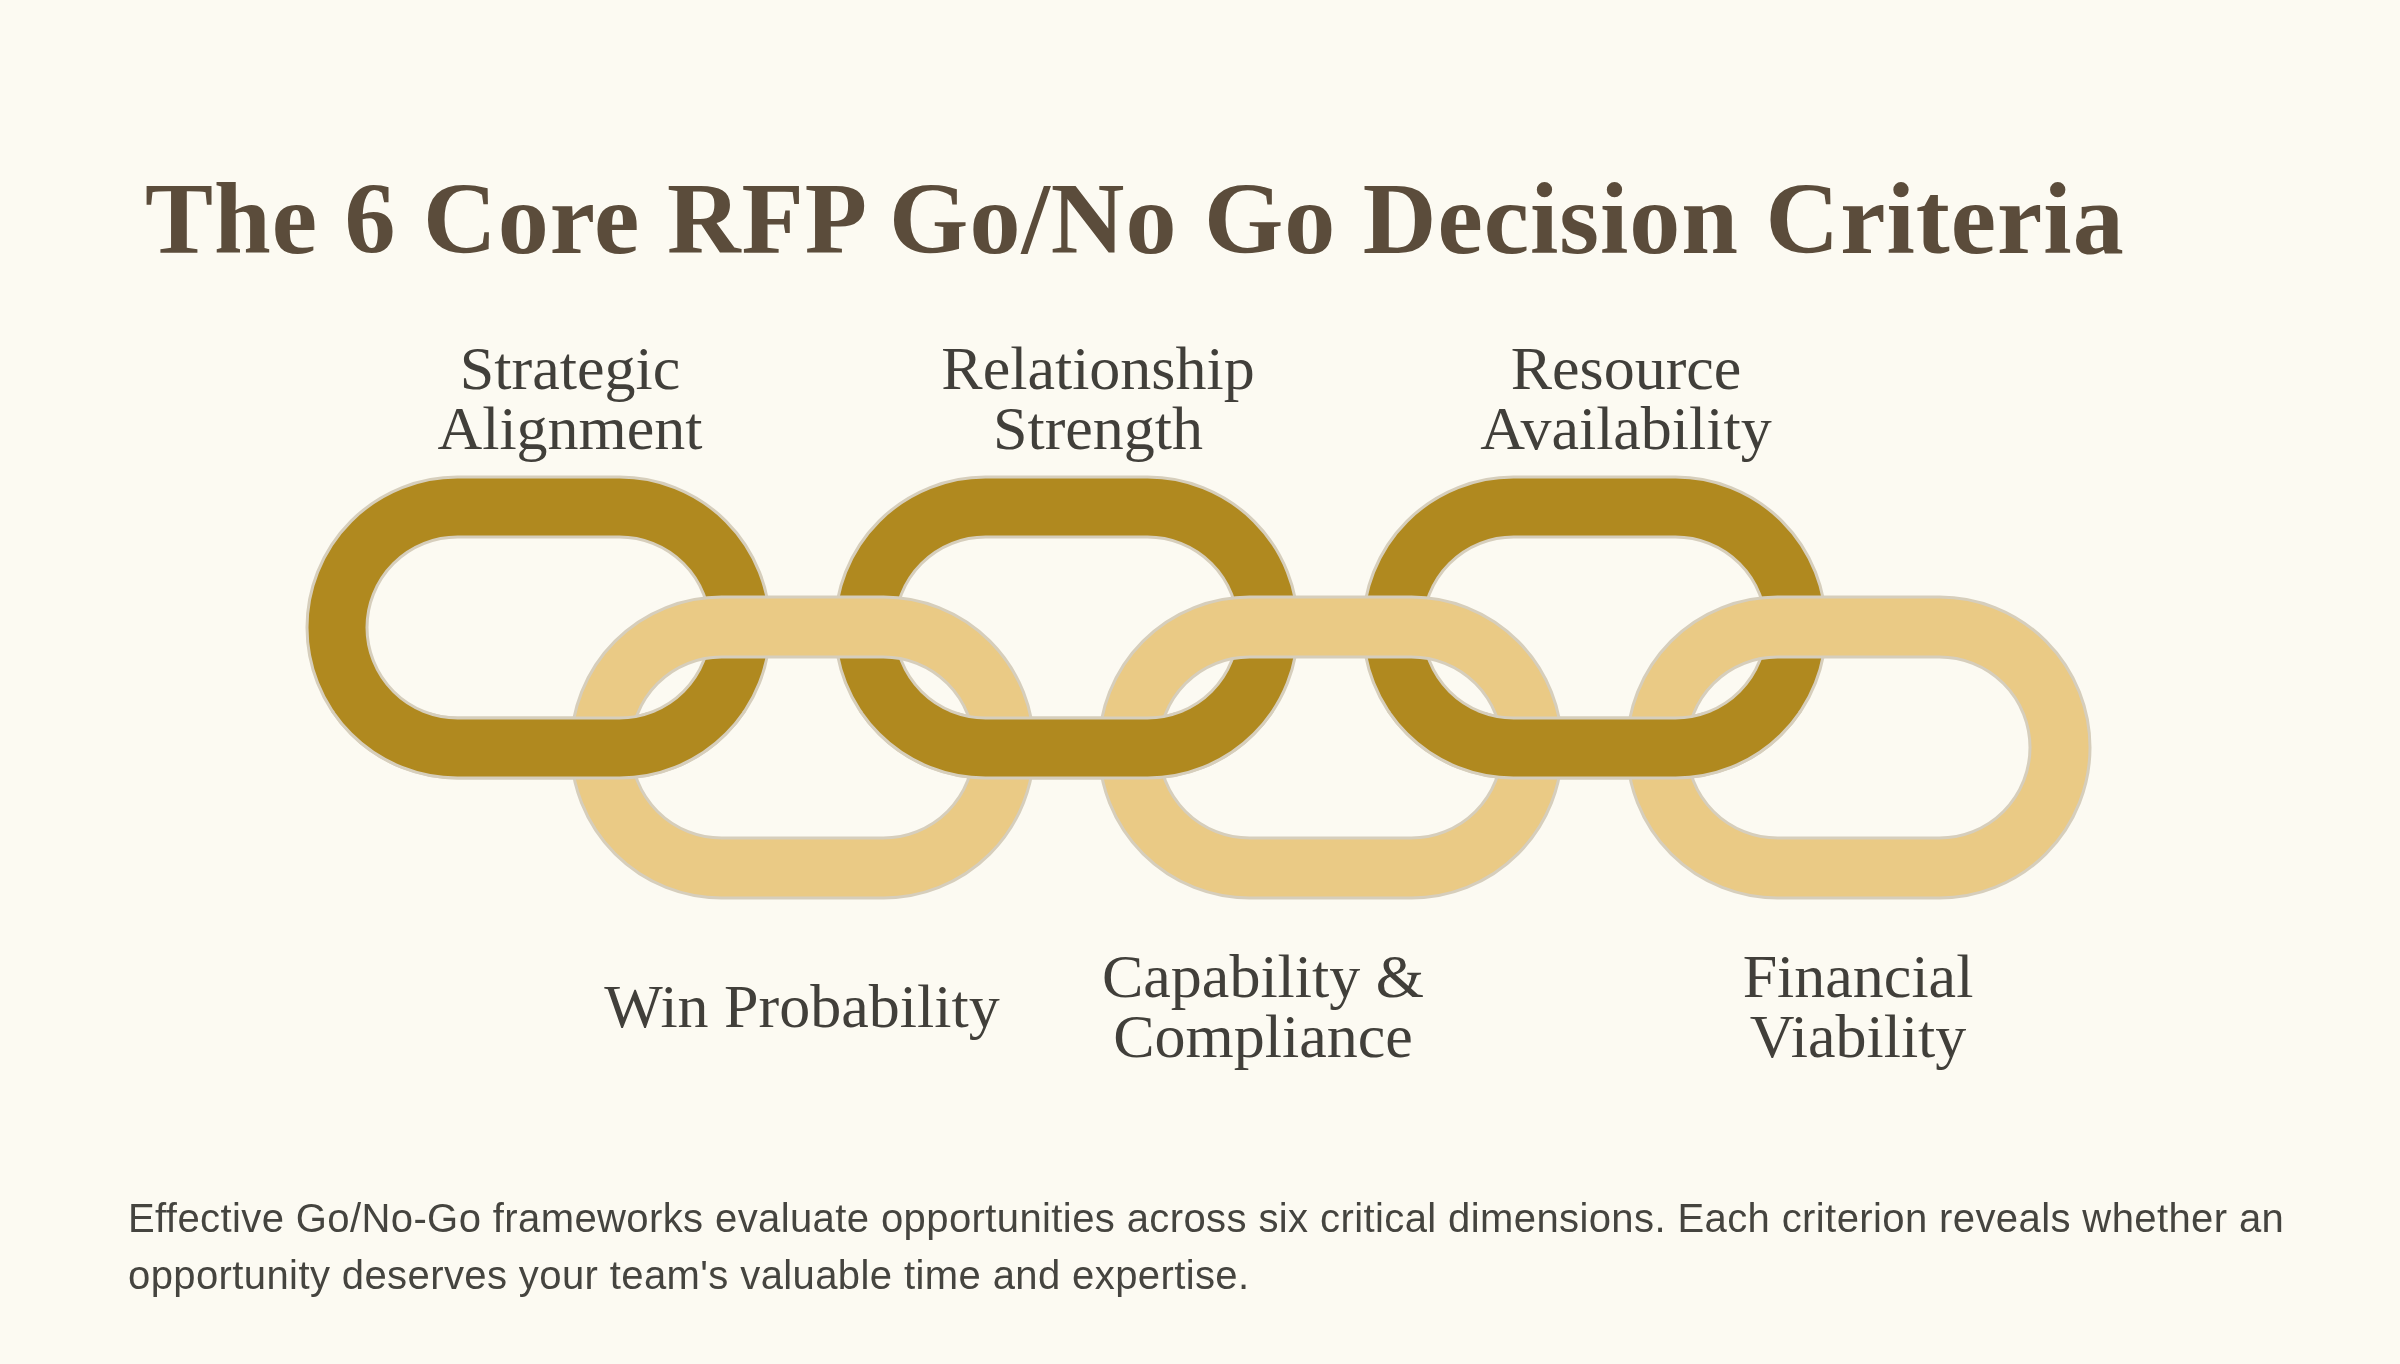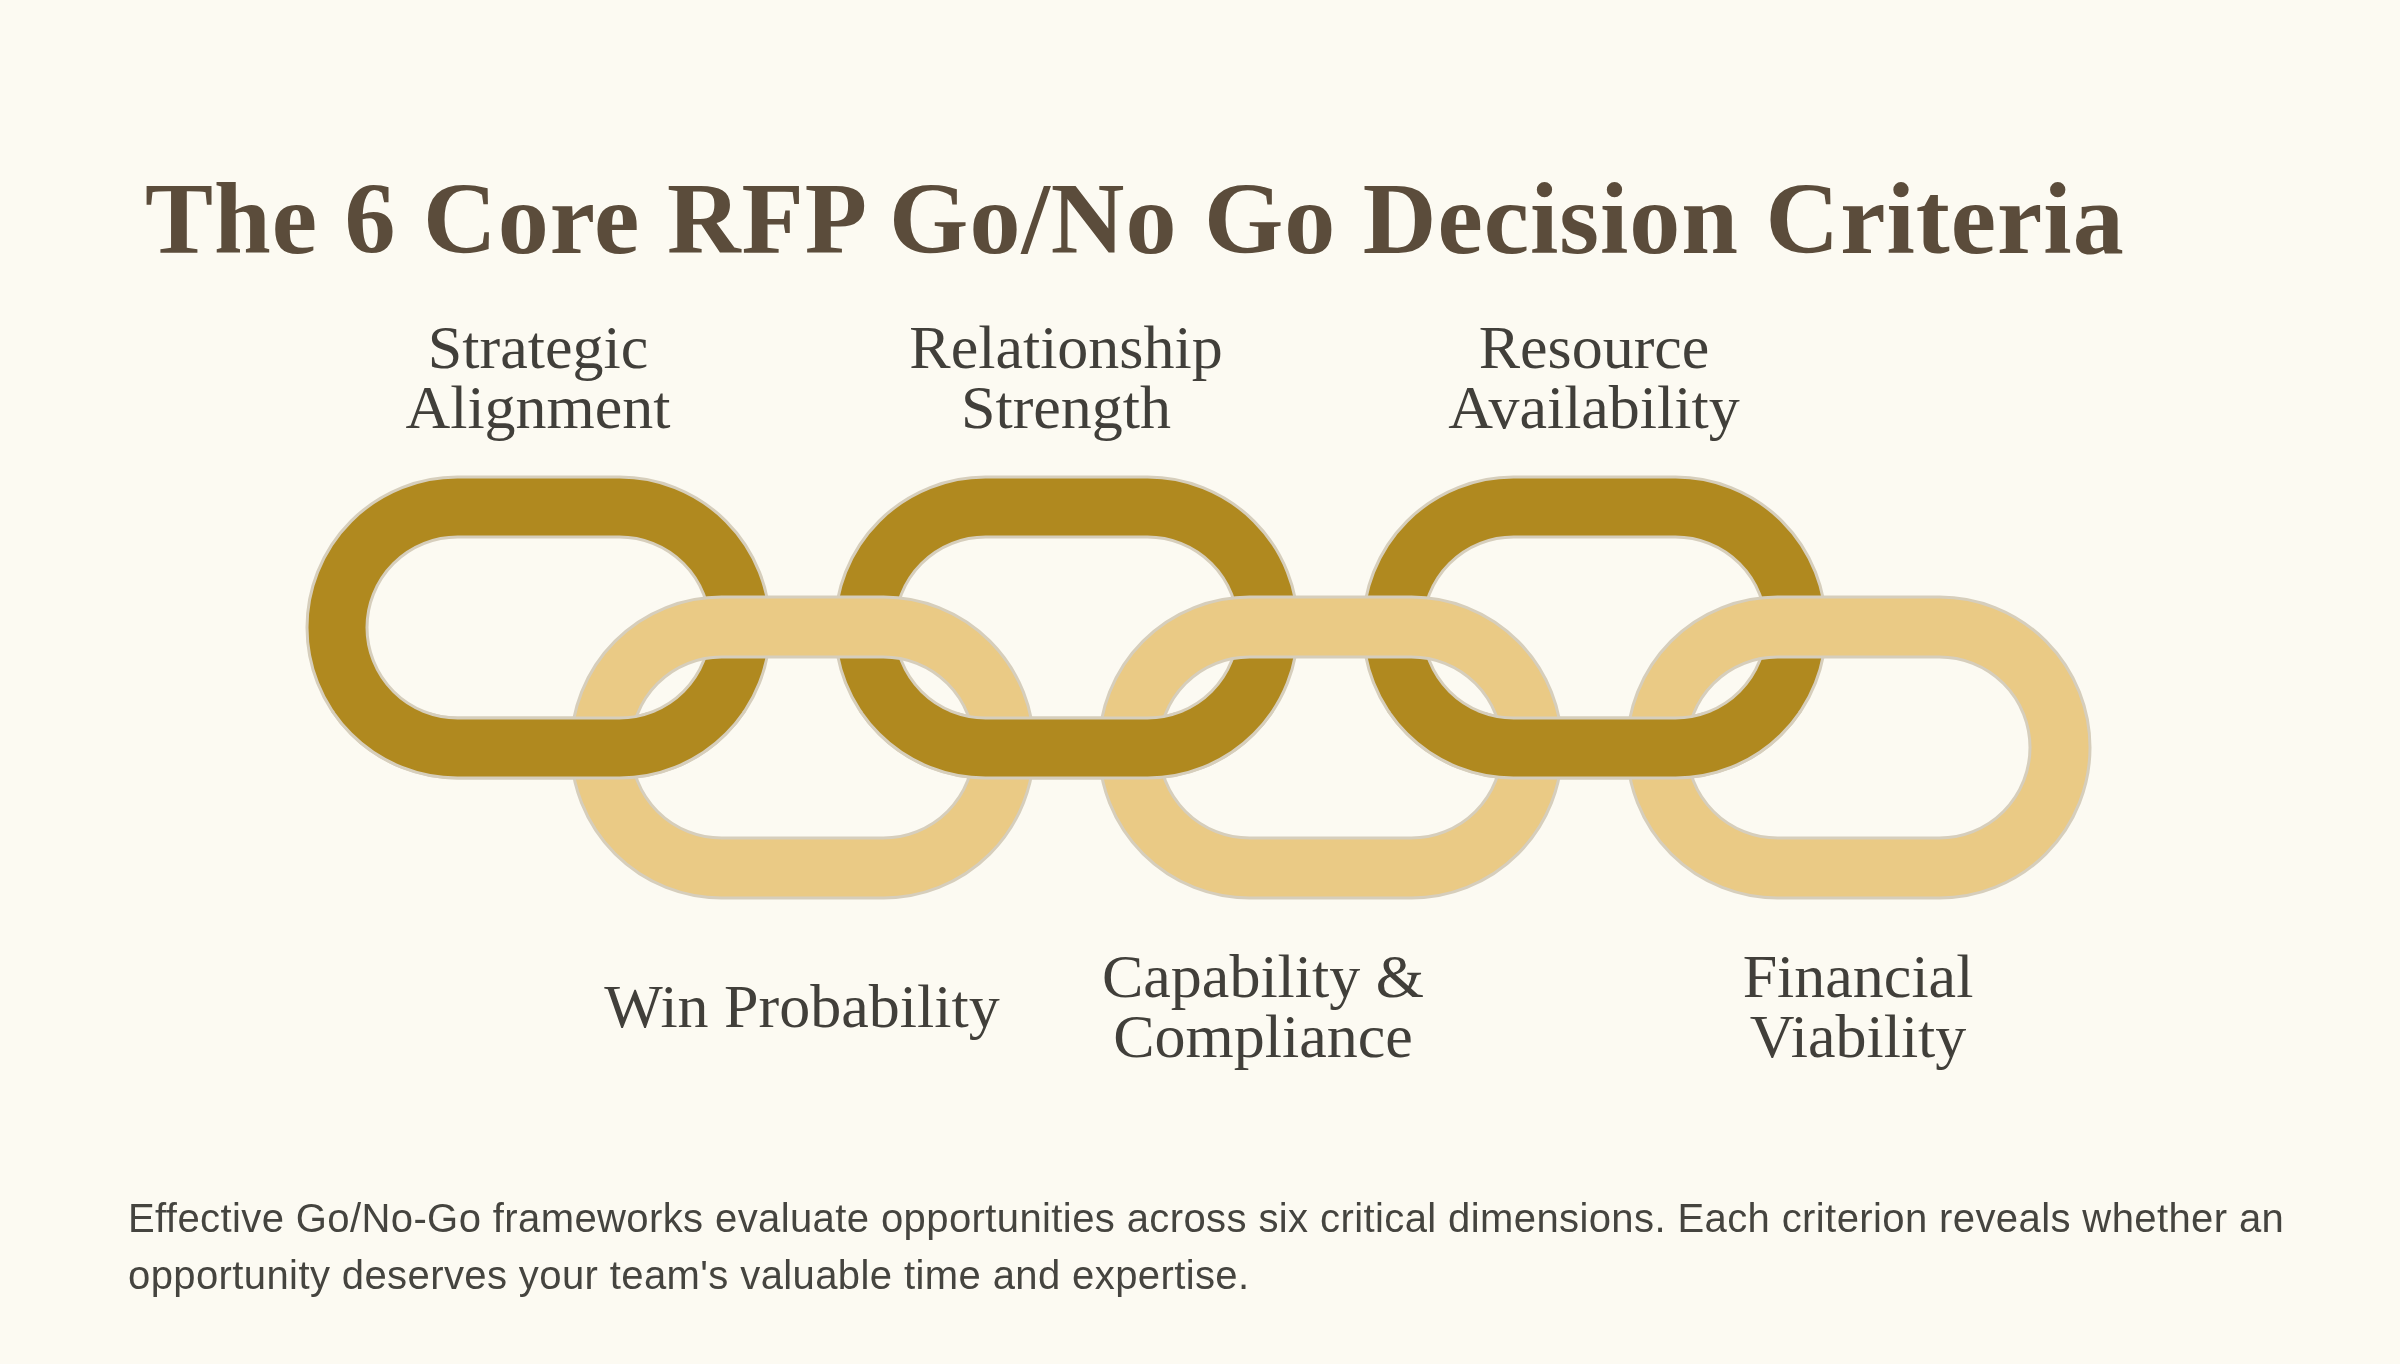--- a/index.html
+++ b/index.html
@@ -27,21 +27,21 @@
   .label{
     position:absolute;
     transform:translateX(-50%);
     display:flex;flex-direction:column;justify-content:center;align-items:center;
     height:128px;
     font-size:62px;line-height:60px;
     color:var(--label,#413F3A);
     text-align:center;white-space:nowrap;
   }
   .label span{display:block;}
-  .label.top{top:313px;}
+  .label.top{top:334px;margin-left:32px;}
   .label.bottom{top:942px;}
   .pos-c0{left:538px;}
   .pos-c1{left:1066px;text-align:right;}
   .pos-c2{left:1594px;}
   .pos-c3{left:802px;}
   .pos-c4{left:1263px;}
   .pos-c5{left:1858px;align-items:center;}
 
   .footer{
     position:absolute;left:128px;top:1150px;

